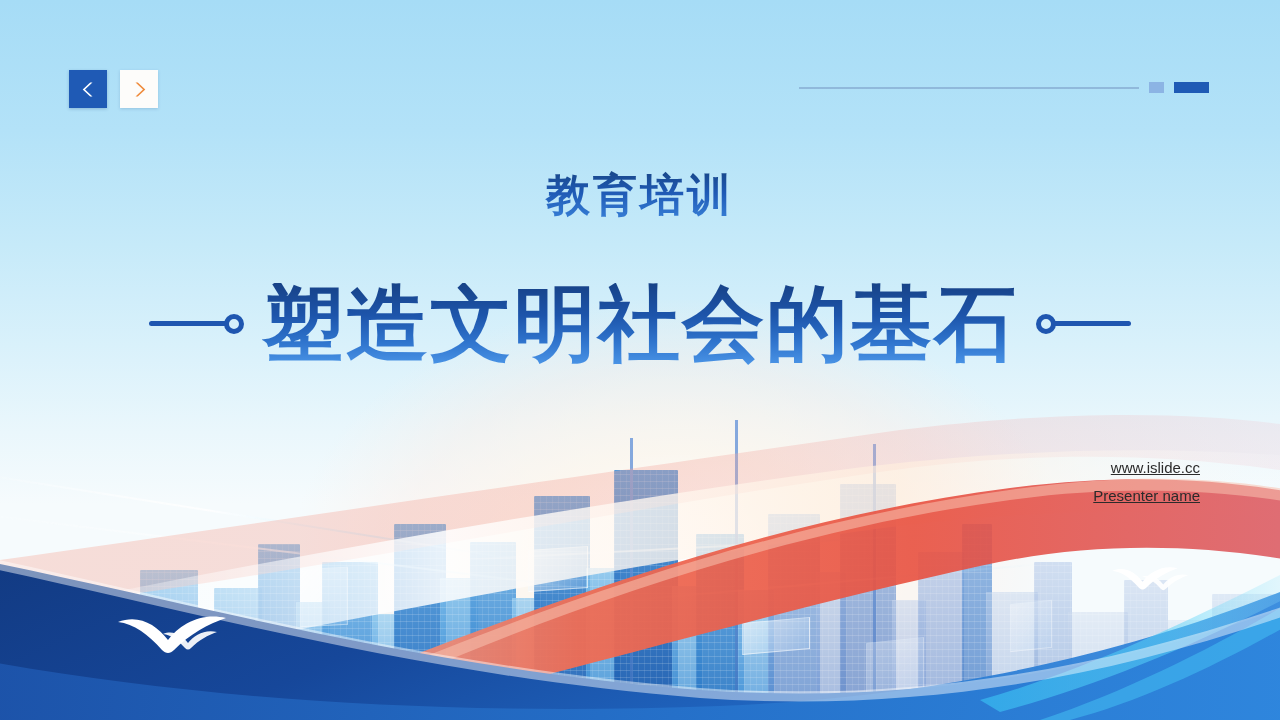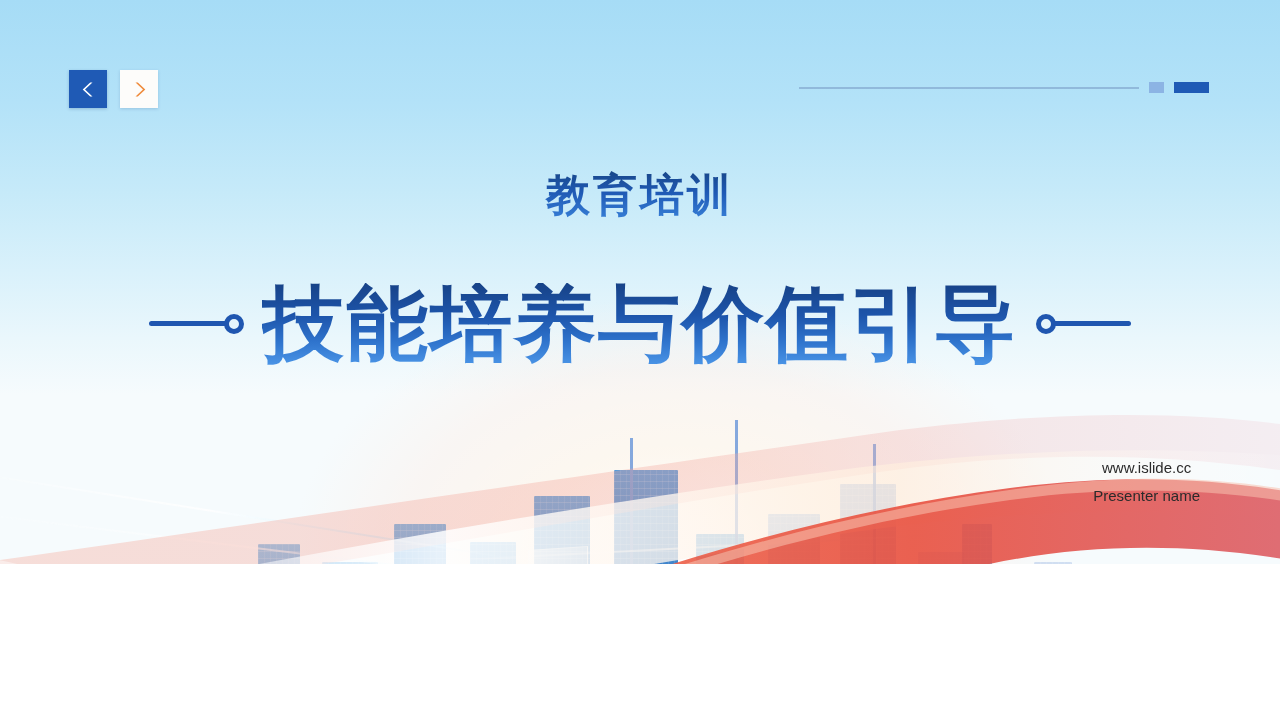--- a/index.html
+++ b/index.html
@@ -8,21 +8,21 @@
     padding: 0;
     background: #ffffff;
   }
   body {
     font-family: "Liberation Sans", sans-serif;
   }
 
   #slide {
     position: relative;
     width: 1280px;
-    height: 564px;
+    height: 720px;
     overflow: hidden;
     background: linear-gradient(180deg,
         #a6dcf6 0%,
         #b3e2f8 18%,
         #c6eaf9 34%,
         #d9f1fb 48%,
         #eaf7fc 60%,
         #f6fbfd 70%);
   }
 
@@ -170,22 +170,23 @@
     color: #ffffff;
     font-size: 22px;
     letter-spacing: 1px;
     white-space: nowrap;
     box-shadow: 0 3px 10px rgba(230,130,70,.22);
   }
 
   .credits {
     position: absolute;
     right: 80px; top: 455px;
-    text-align: center;
+    text-align: right;
     color: #2b2b2b;
+    text-decoration: underline;
   }
   .credits .site { font-size: 15px; line-height: 26px; }
   .credits .presenter { font-size: 15px; line-height: 30px; }
 </style>
 </head>
 <body>
 
 <div id="slide">
 
   <div class="bg-layer">
@@ -343,21 +344,21 @@
     <div class="rule-sq-lg"></div>
   </div>
 
   <div class="eyebrow">教育培训</div>
 
   <div class="title-row">
     <span class="deco left">
       <span class="deco-line"></span>
       <span class="deco-ring"></span>
     </span>
-    <h1 class="main-title">技能培养与价值引导</h1>
+    <h1 class="main-title">塑造文明社会的基石</h1>
     <span class="deco right">
       <span class="deco-ring"></span>
       <span class="deco-line"></span>
     </span>
   </div>
 
 
   <div class="credits">
     <div class="site">www.islide.cc</div>
     <div class="presenter">Presenter name</div>

